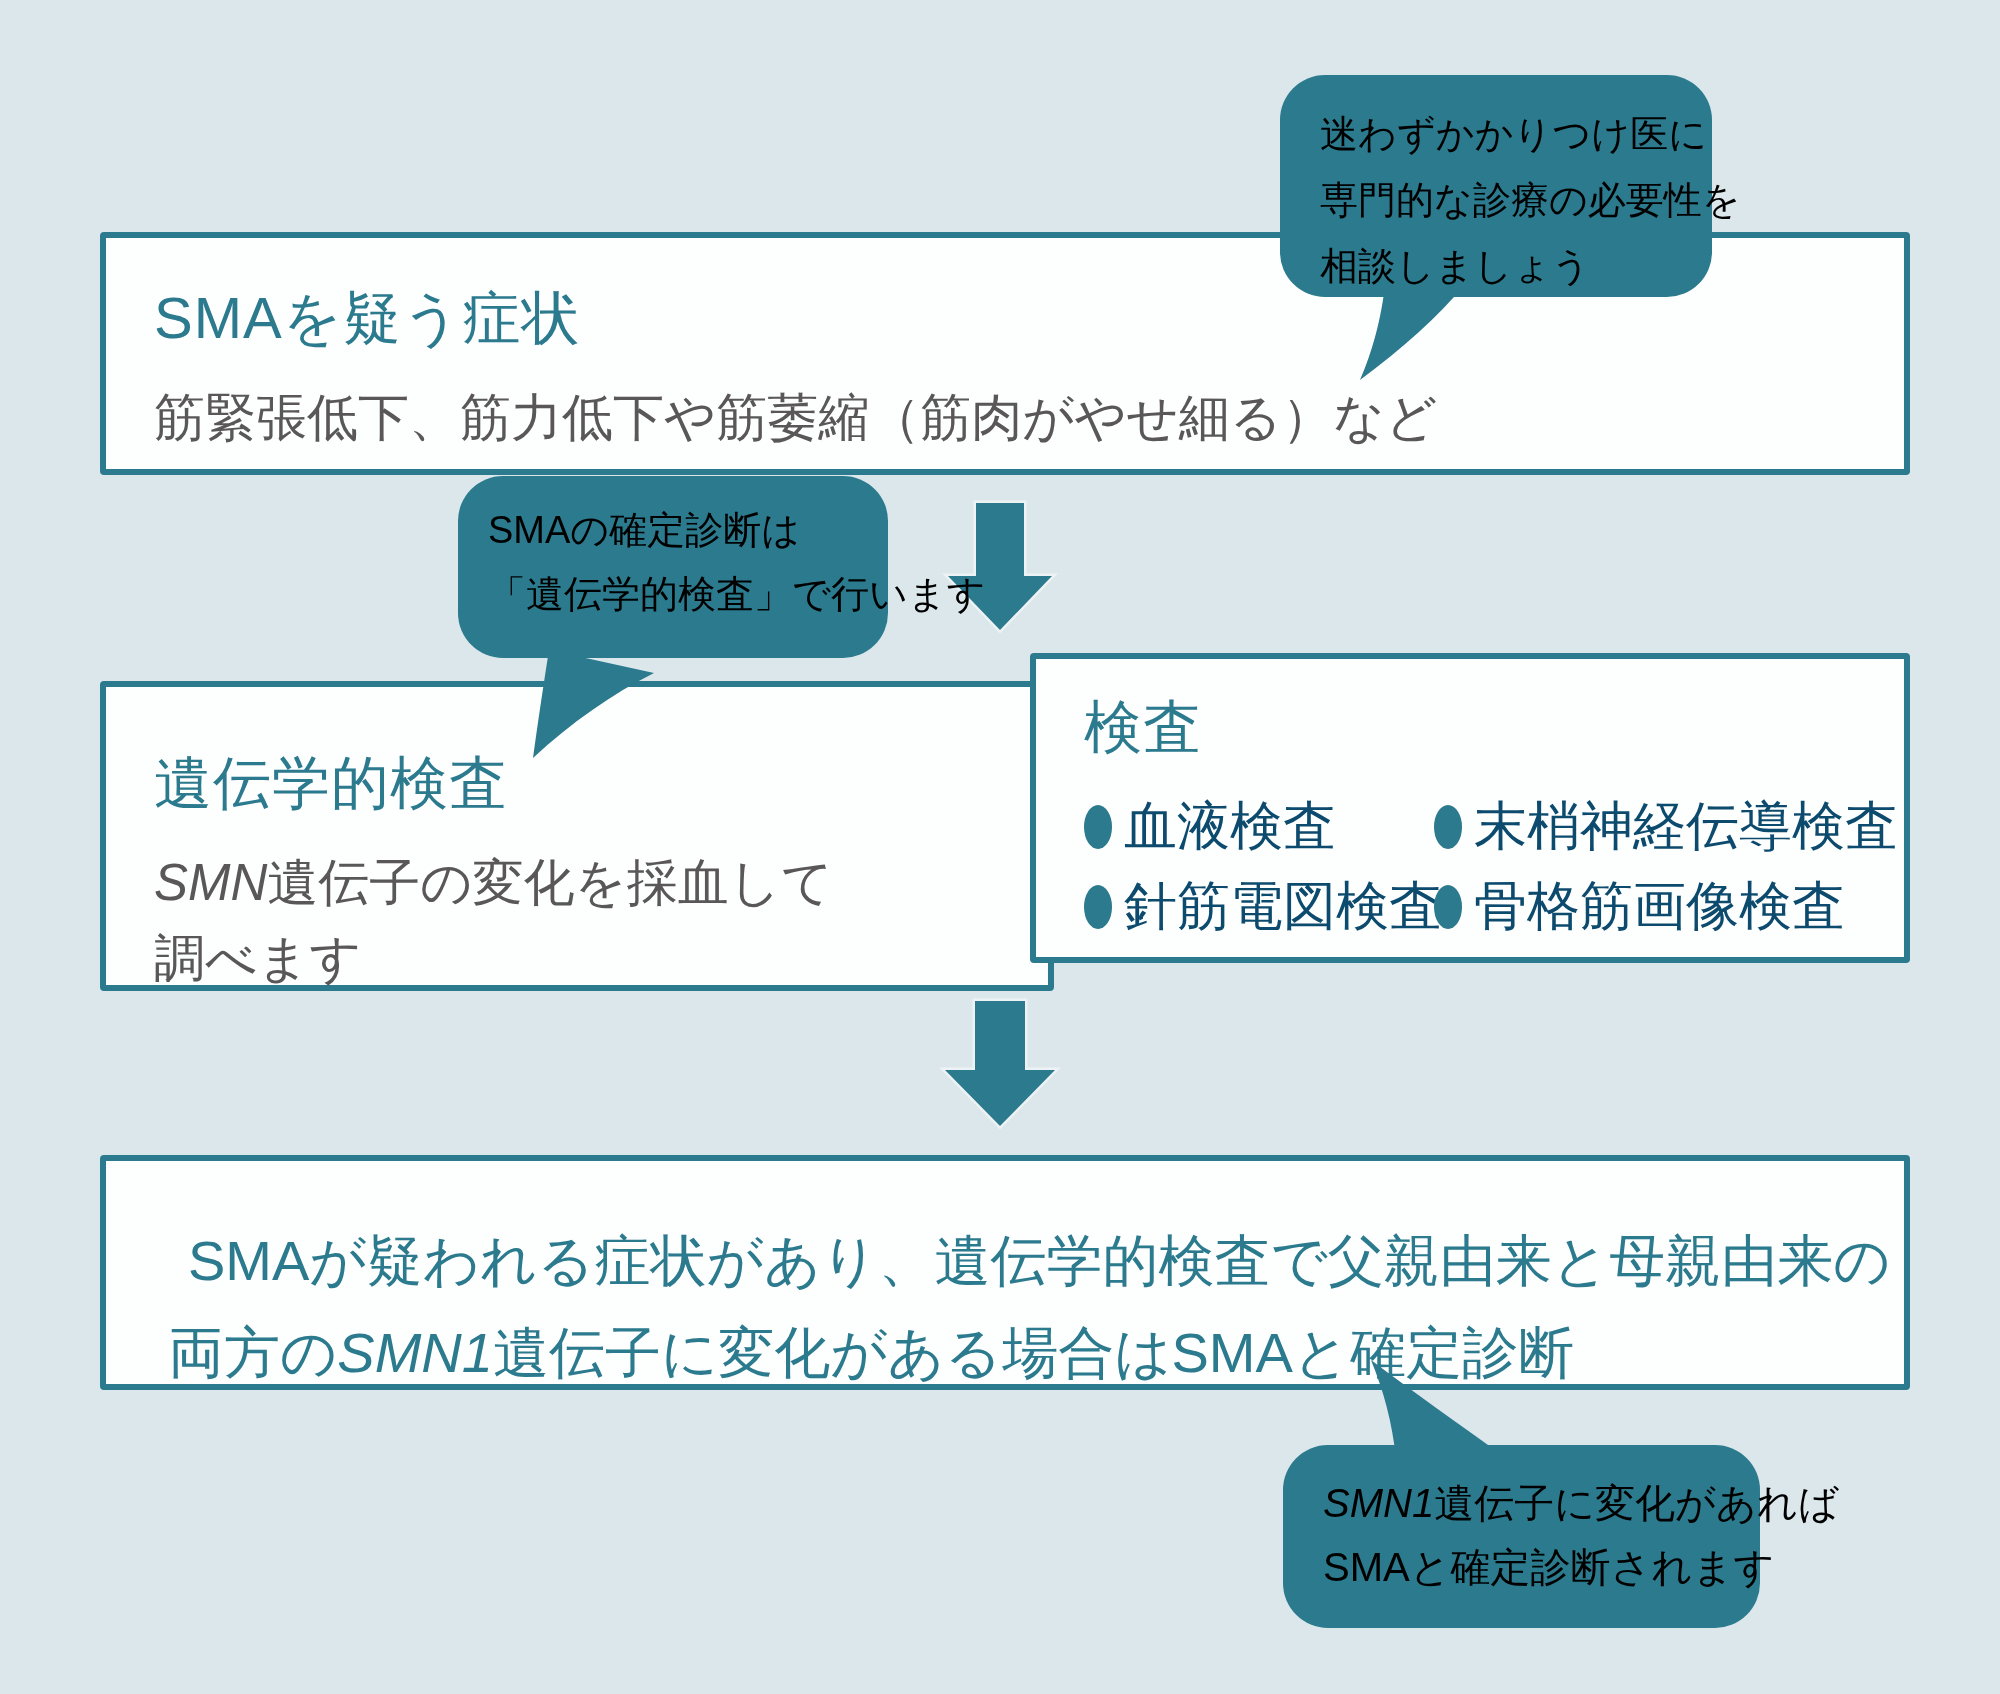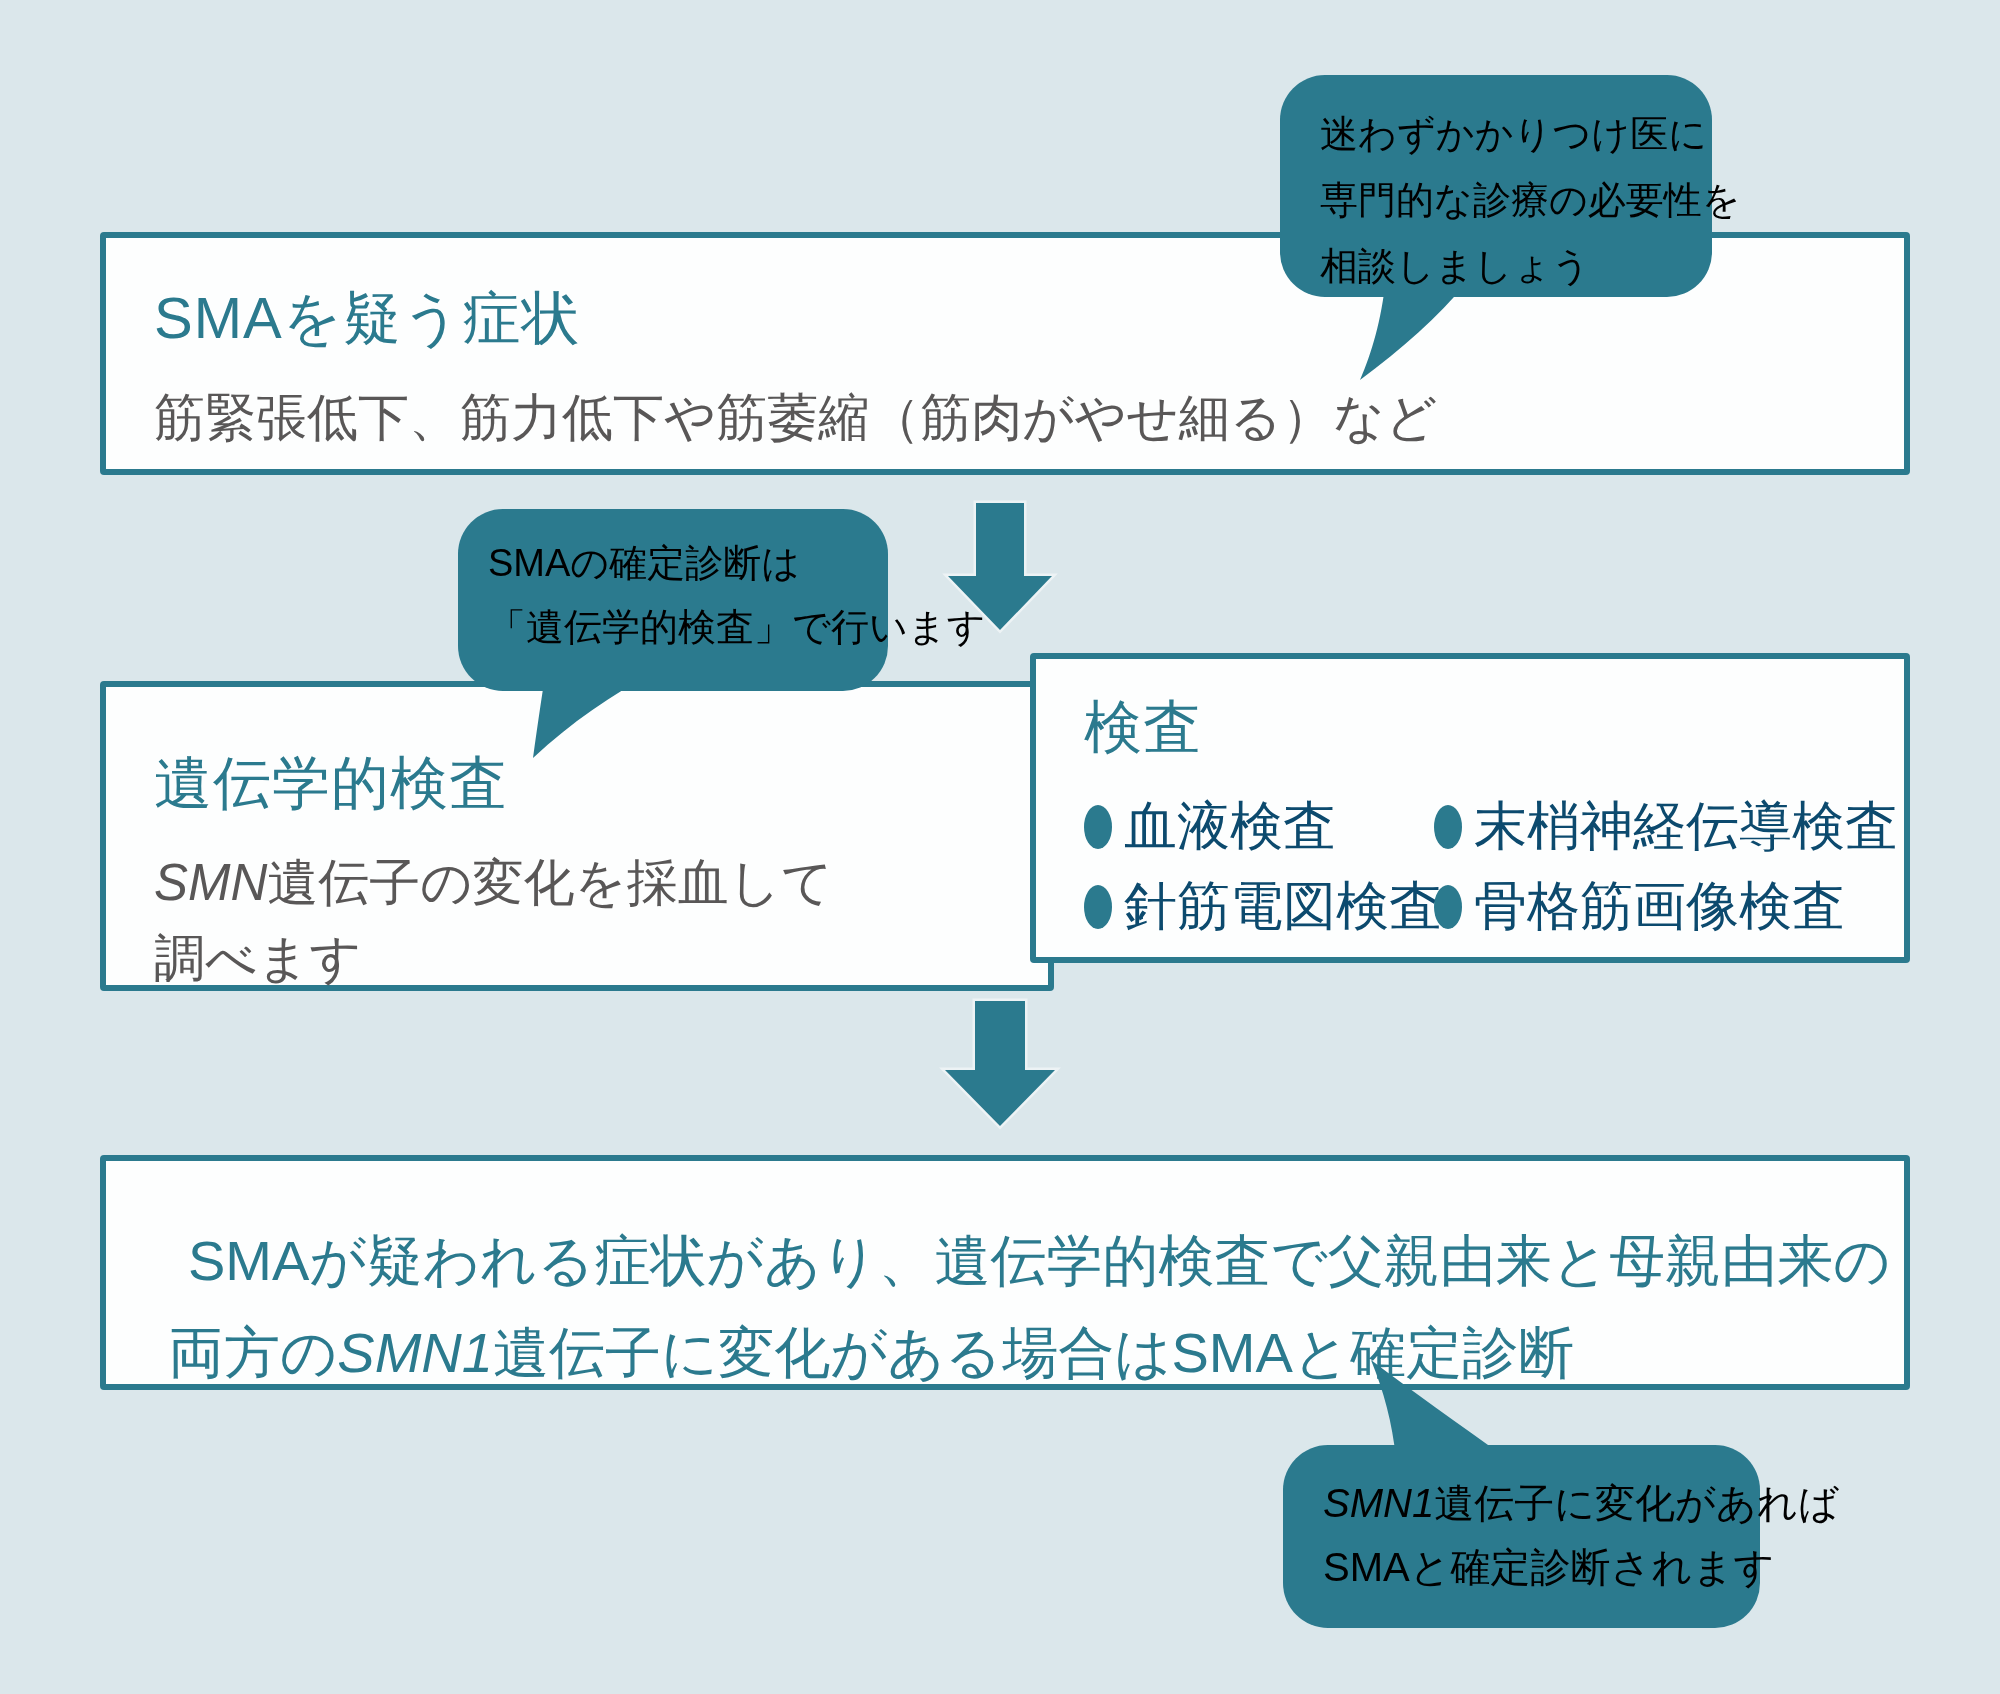--- a/index.html
+++ b/index.html
@@ -52,21 +52,21 @@
     color: #000000;
     box-sizing: border-box;
     z-index: 6;
   }
   .bubble-line {
     white-space: nowrap;
     font-weight: 500;
   }
   #bubble-consult   { left: 1280px; top: 75px;   width: 432px; height: 222px; padding: 26px 0 0 40px; font-size: 38px; }
   #bubble-consult .bubble-line   { line-height: 66px; }
-  #bubble-method    { left: 458px;  top: 509px;  width: 430px; height: 182px; padding: 22px 0 0 30px; font-size: 38px; }
+  #bubble-method    { left: 458px;  top: 476px;  width: 430px; height: 182px; padding: 22px 0 0 30px; font-size: 38px; }
   #bubble-method .bubble-line    { line-height: 64px; }
   #bubble-confirm   { left: 1283px; top: 1445px; width: 477px; height: 183px; padding: 26px 0 0 40px; font-size: 40px; }
   #bubble-confirm .bubble-line   { line-height: 64px; }
 
   #box-symptoms   { left: 100px; top: 232px;  width: 1810px; height: 243px; padding: 42px 0 0 48px; }
   #box-symptoms .box-body { margin-top: 26px; }
 
   #box-genetic    { left: 100px; top: 681px;  width: 954px;  height: 310px; padding: 58px 0 0 48px; }
   #box-genetic .box-body { margin-top: 22px; line-height: 76px; }
 

